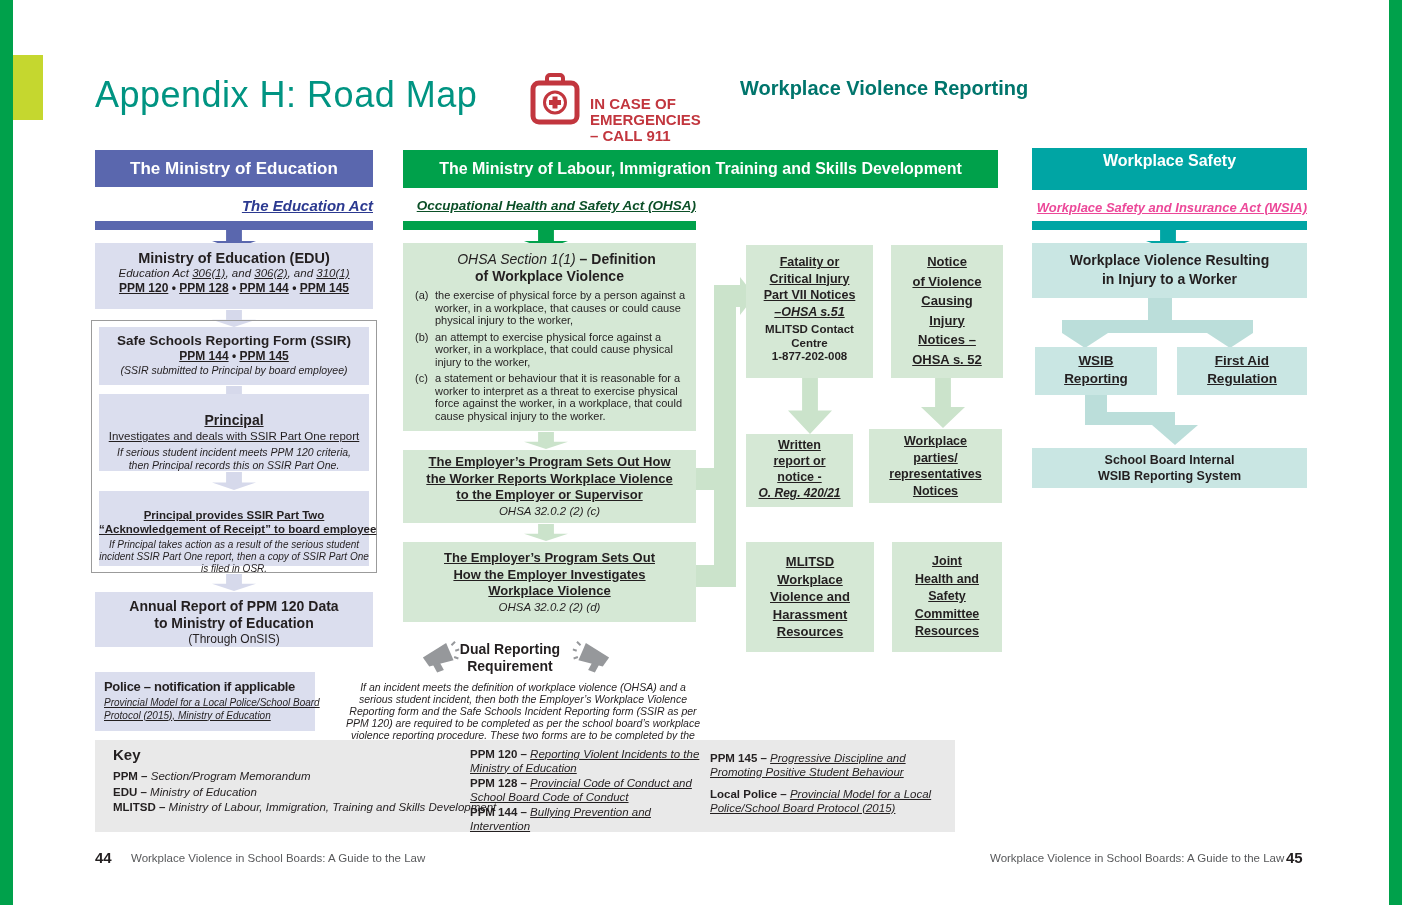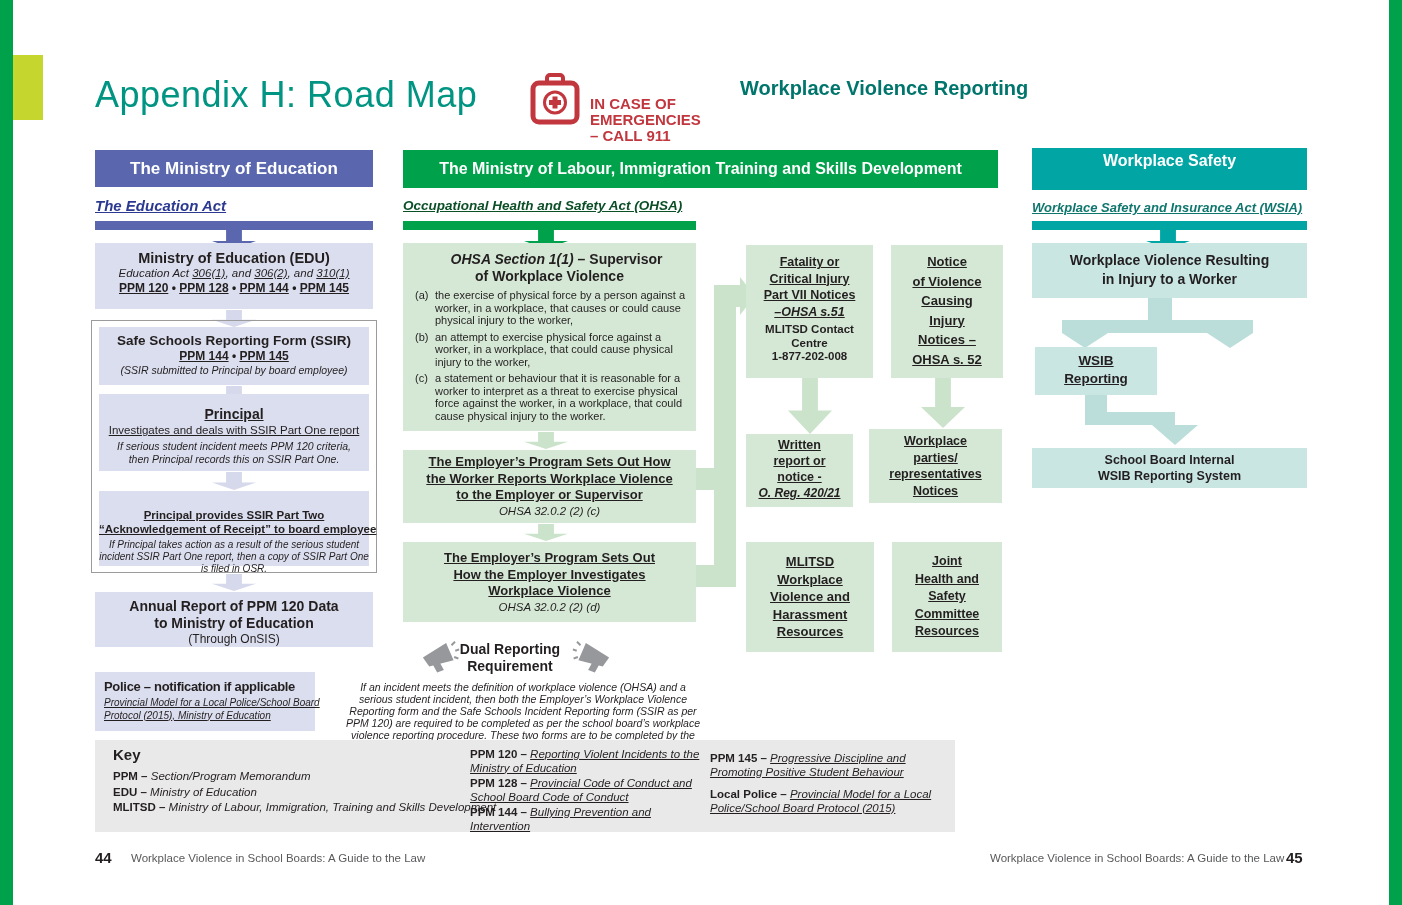--- a/index.html
+++ b/index.html
@@ -15,21 +15,21 @@
   .lavbox{position:absolute;background:#DBDEEE;text-align:center;z-index:2}
   .grnbox{position:absolute;background:#D5E8D5;text-align:center;z-index:2}
   .teabox{position:absolute;background:#C9E6E3;text-align:center;z-index:2}
   .conn{position:absolute;z-index:1}
   .arrow{position:absolute;z-index:1;clip-path:polygon(32% 0,68% 0,68% 58%,100% 58%,50% 100%,0 58%,32% 58%)}
   .tri-d{clip-path:polygon(0 0,100% 0,50% 100%)}
   .tri-r{clip-path:polygon(0 0,100% 50%,0 100%)}
   .lav{background:#D6D9EB}.lavd{background:#5A67AE}
   .grn{background:#CBE3CB}.grnd{background:#00A14B}
   .tea{background:#BBDEDA}.tead{background:#00A5A4}
-  .act{position:absolute;text-align:left;font-weight:bold;font-style:italic;text-decoration:underline;z-index:2}
+  .act{position:absolute;text-align:right;font-weight:bold;font-style:italic;text-decoration:underline;z-index:2}
   .red{color:#C2363E}
   .gray{color:#58595B}
 </style>
 </head>
 <body>
 
 <div id="canvas">
 
   <div class="abs" style="left:0;top:0;width:13px;height:905px;background:#00A14B"></div>
   <div class="abs" style="left:1389px;top:0;width:13px;height:905px;background:#00A14B"></div>
@@ -72,21 +72,21 @@
   <div class="abs" style="left:91px;top:320px;width:286px;height:253px;border:1px solid #9B9B9B;z-index:1"></div>
 
   <div class="lavbox" style="left:99px;top:327px;width:270px;height:58px;padding-top:6px">
     <div class="b nw" style="font-size:13.5px">Safe Schools Reporting Form (SSIR)</div>
     <div class="b nw" style="font-size:12px;line-height:16px"><span style="text-decoration: underline;">PPM 144</span><span> • </span><span style="text-decoration: underline;">PPM 145</span></div>
     <div class="i nw" style="font-size:10.5px;line-height:13px">(SSIR submitted to Principal by board employee)</div>
   </div>
 
   <div class="arrow lav" style="left:212px;top:386px;width:44px;height:17px"></div>
 
-  <div class="lavbox" style="left:99px;top:394px;width:270px;height:77px;padding-top:12px">
+  <div class="lavbox" style="left:99px;top:394px;width:270px;height:77px;padding-top:18px">
     <div class="b u nw" style="font-size:14px">Principal</div>
     <div class="u nw" style="font-size:11.5px;line-height:16px">Investigates and deals with SSIR Part One report</div>
     <div class="i nw" style="font-size:10.5px;line-height:13px;margin-top:2px">If serious student incident meets PPM 120 criteria,</div>
     <div class="i nw" style="font-size:10.5px;line-height:13px">then Principal records this on SSIR Part One.</div>
   </div>
 
   <div class="arrow lav" style="left:212px;top:472px;width:44px;height:18px"></div>
 
   <div class="lavbox" style="left:99px;top:491px;width:270px;height:75px;padding-top:17px">
     <div class="b u nw" style="font-size:11.5px;line-height:14px">Principal provides  SSIR Part Two</div>
@@ -109,21 +109,21 @@
     <div class="i u nw" style="font-size:10px;line-height:12.5px;margin-top:3px">Provincial Model for a Local Police/School Board</div>
     <div class="i u nw" style="font-size:10px;line-height:12.5px">Protocol (2015), Ministry of Education</div>
   </div>
 
   <div class="hdr nw" style="left:403px;top:150px;width:595px;height:38px;line-height:38px;font-size:16px;background:#00A14B">The Ministry of Labour, Immigration Training and Skills Development</div>
   <div class="act nw" style="left:403px;top:198px;width:293px;font-size:13.5px;color:#0B4F27">Occupational Health and Safety Act (OHSA)</div>
   <div class="conn grnd" style="left:403px;top:221px;width:293px;height:9px"></div>
   <div class="arrow grnd" style="left:524px;top:230px;width:44px;height:19px"></div>
 
   <div class="grnbox" style="left:403px;top:243px;width:293px;height:188px;padding:8px 10px 0 10px">
-    <div class="nw ctr" style="font-size:14px;line-height:17px"><span style="font-weight: bold; font-style: italic; margin-left: 14px;">OHSA Section 1(1)</span><span style="font-weight: bold;"> – Supervisor</span></div>
+    <div class="nw ctr" style="font-size:14px;line-height:17px"><span style="font-weight: normal; font-style: italic; margin-left: 14px;">OHSA Section 1(1)</span><span style="font-weight: bold;"> – Definition</span></div>
     <div class="b nw ctr" style="font-size:14px;line-height:17px">of Workplace Violence</div>
     <div style="position:relative;text-align:left;font-size:11px;line-height:12.5px;padding-left:22px;margin-top:4px">
       <span class="abs" style="left:2px">(a)</span>
       <span>the exercise of physical force by a person against a worker, in a workplace, that causes or could cause physical injury to the worker,</span>
     </div>
     <div style="position:relative;text-align:left;font-size:11px;line-height:12.5px;padding-left:22px;margin-top:4px">
       <span class="abs" style="left:2px">(b)</span>
       <span>an attempt to exercise physical force against a worker, in a workplace, that could cause physical injury to the worker,</span>
     </div>
     <div style="position:relative;text-align:left;font-size:11px;line-height:12.5px;padding-left:22px;margin-top:4px">
@@ -224,38 +224,42 @@
     <div class="b u nw" style="font-size:12.5px;line-height:17.5px">Joint</div>
     <div class="b u nw" style="font-size:12.5px;line-height:17.5px">Health and</div>
     <div class="b u nw" style="font-size:12.5px;line-height:17.5px">Safety</div>
     <div class="b u nw" style="font-size:12.5px;line-height:17.5px">Committee</div>
     <div class="b u nw" style="font-size:12.5px;line-height:17.5px">Resources</div>
   </div>
 
   <div class="hdr" style="left:1032px;top:148px;width:275px;height:42px;font-size:16px;line-height:19px;background:#00A5A4;padding-top:3px">
     <div class="nw">Workplace Safety</div>
   </div>
-  <div class="act nw" style="left:1032px;top:200px;width:275px;font-size:13px;color:#0f766e">Workplace Safety and Insurance Act (WSIA)</div>
+  <div class="act nw" style="left:1032px;top:200px;width:275px;font-size:13px;color:#ec4899">Workplace Safety and Insurance Act (WSIA)</div>
   <div class="conn tead" style="left:1032px;top:221px;width:275px;height:9px"></div>
   <div class="arrow tead" style="left:1146px;top:230px;width:44px;height:19px"></div>
 
   <div class="teabox" style="left:1032px;top:243px;width:275px;height:55px;padding-top:8px">
     <div class="b nw" style="font-size:14px;line-height:19px">Workplace Violence Resulting</div>
     <div class="b nw" style="font-size:14px;line-height:19px">in Injury to a Worker</div>
   </div>
 
   <div class="conn tea" style="left:1148px;top:298px;width:24px;height:24px"></div>
   <div class="conn tea" style="left:1062px;top:320px;width:191px;height:13px"></div>
   <div class="conn tea tri-d" style="left:1062px;top:333px;width:46px;height:15px"></div>
   <div class="conn tea tri-d" style="left:1207px;top:333px;width:46px;height:15px"></div>
 
   <div class="teabox" style="left:1035px;top:347px;width:122px;height:48px;padding-top:5px">
     <div class="b u nw" style="font-size:13.5px;line-height:18px">WSIB</div>
     <div class="b u nw" style="font-size:13.5px;line-height:18px">Reporting</div>
   </div>
+  <div class="teabox" style="left:1177px;top:347px;width:130px;height:48px;padding-top:5px">
+    <div class="b u nw" style="font-size:13.5px;line-height:18px">First Aid</div>
+    <div class="b u nw" style="font-size:13.5px;line-height:18px">Regulation</div>
+  </div>
 
   <div class="conn tea" style="left:1085px;top:395px;width:22px;height:30px"></div>
   <div class="conn tea" style="left:1085px;top:412px;width:90px;height:13px"></div>
   <div class="conn tea tri-d" style="left:1152px;top:425px;width:46px;height:20px"></div>
 
   <div class="teabox" style="left:1032px;top:448px;width:275px;height:40px;padding-top:4px">
     <div class="b nw" style="font-size:12.5px;line-height:16px">School Board Internal</div>
     <div class="b nw" style="font-size:12.5px;line-height:16px">WSIB Reporting System</div>
   </div>
 

